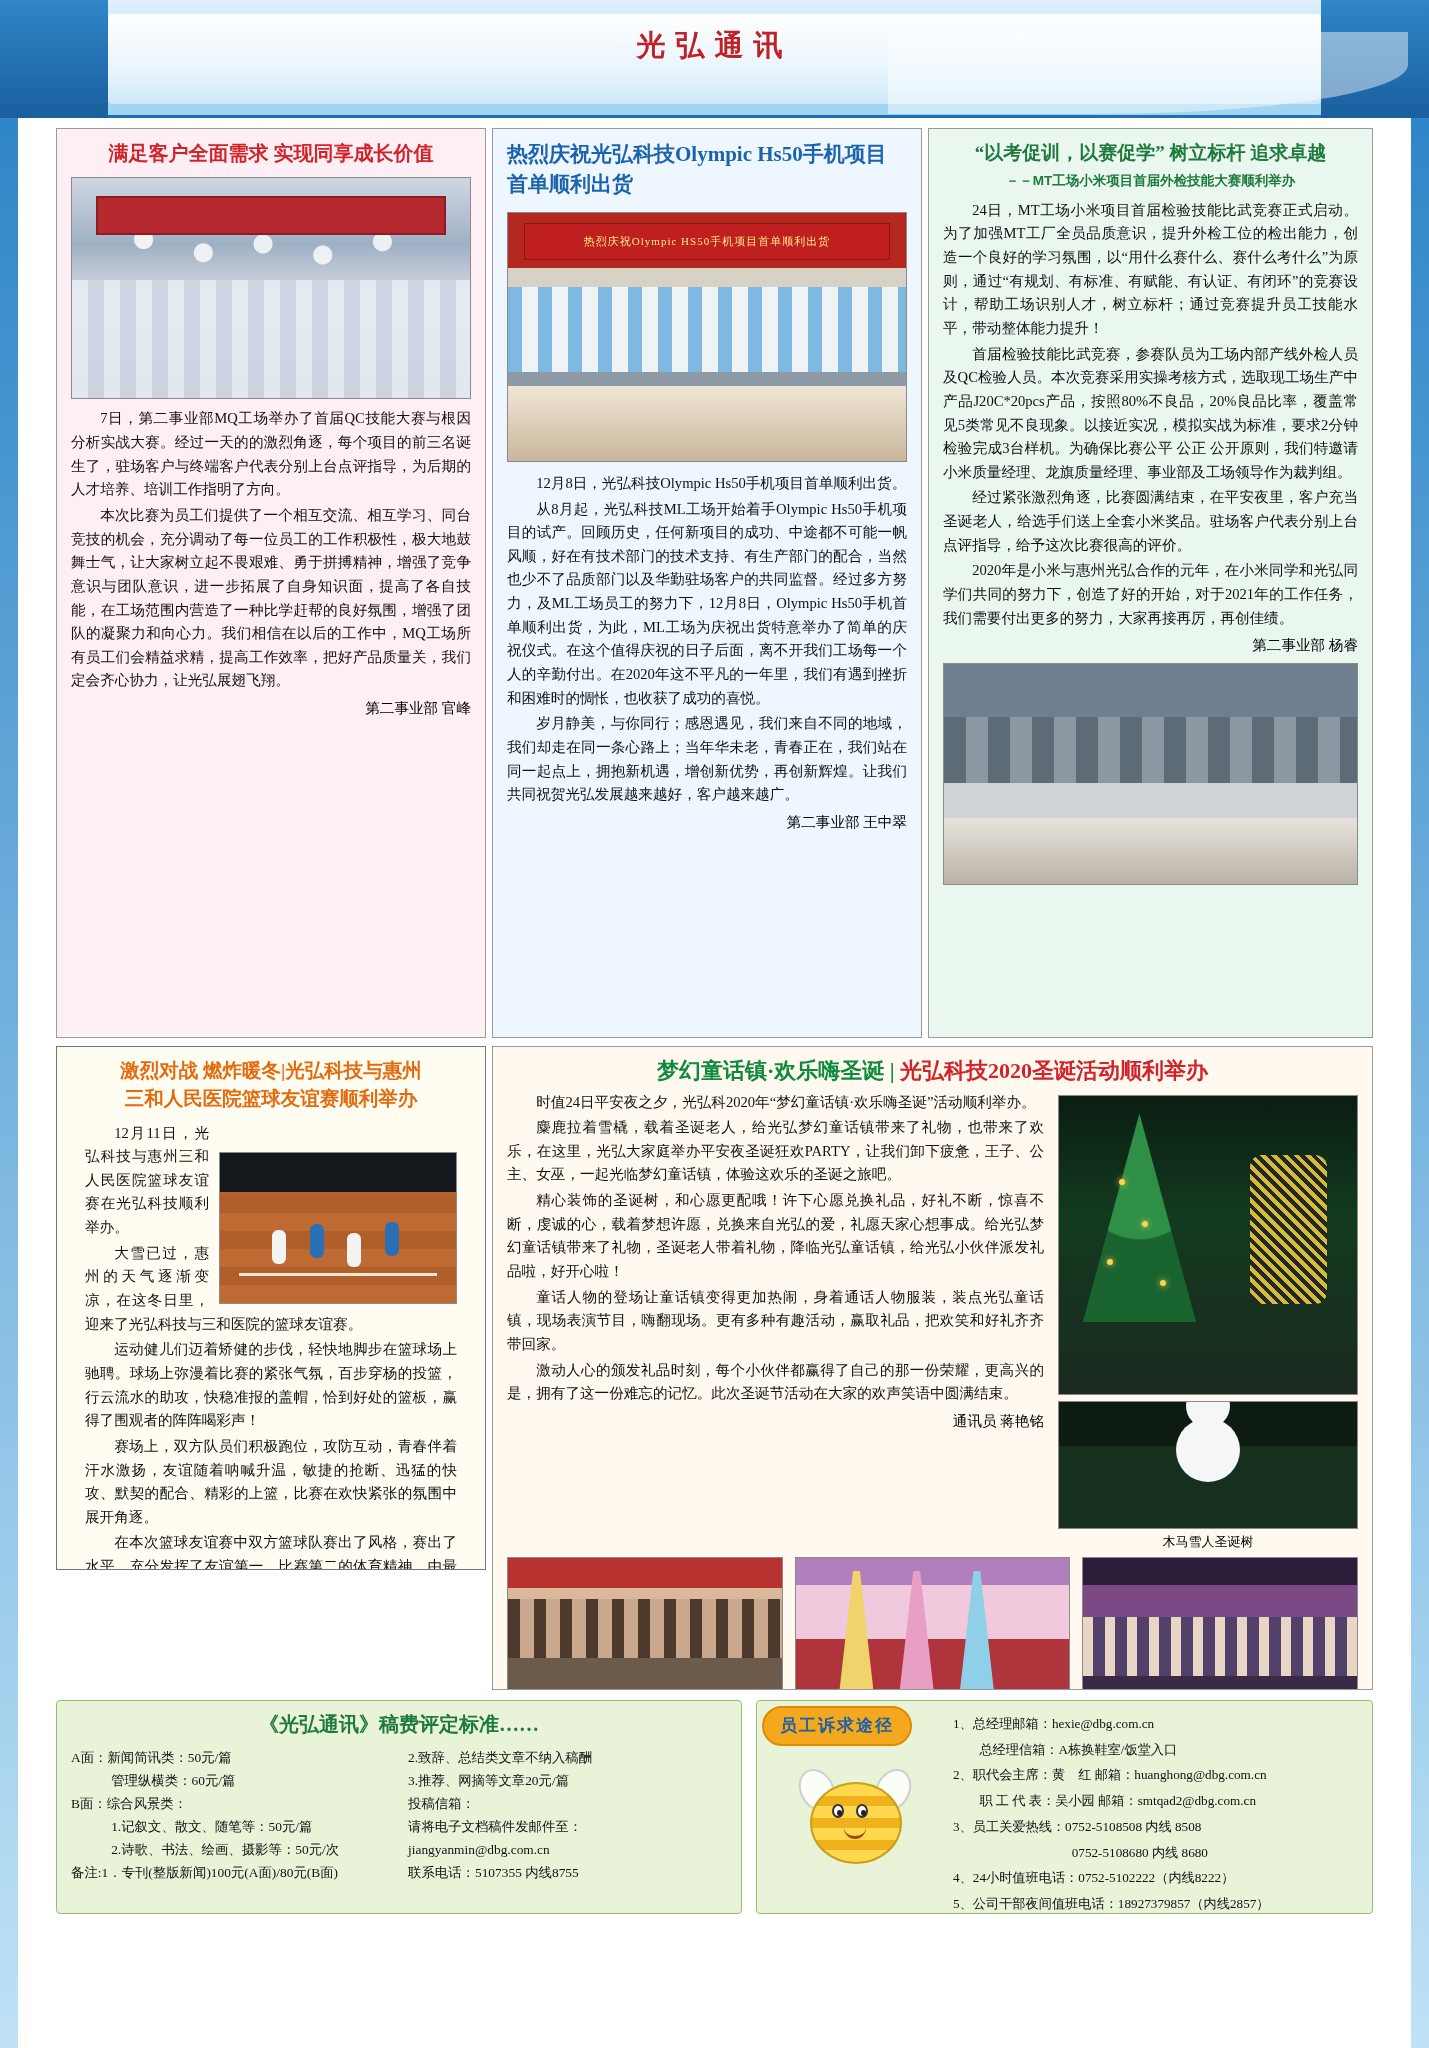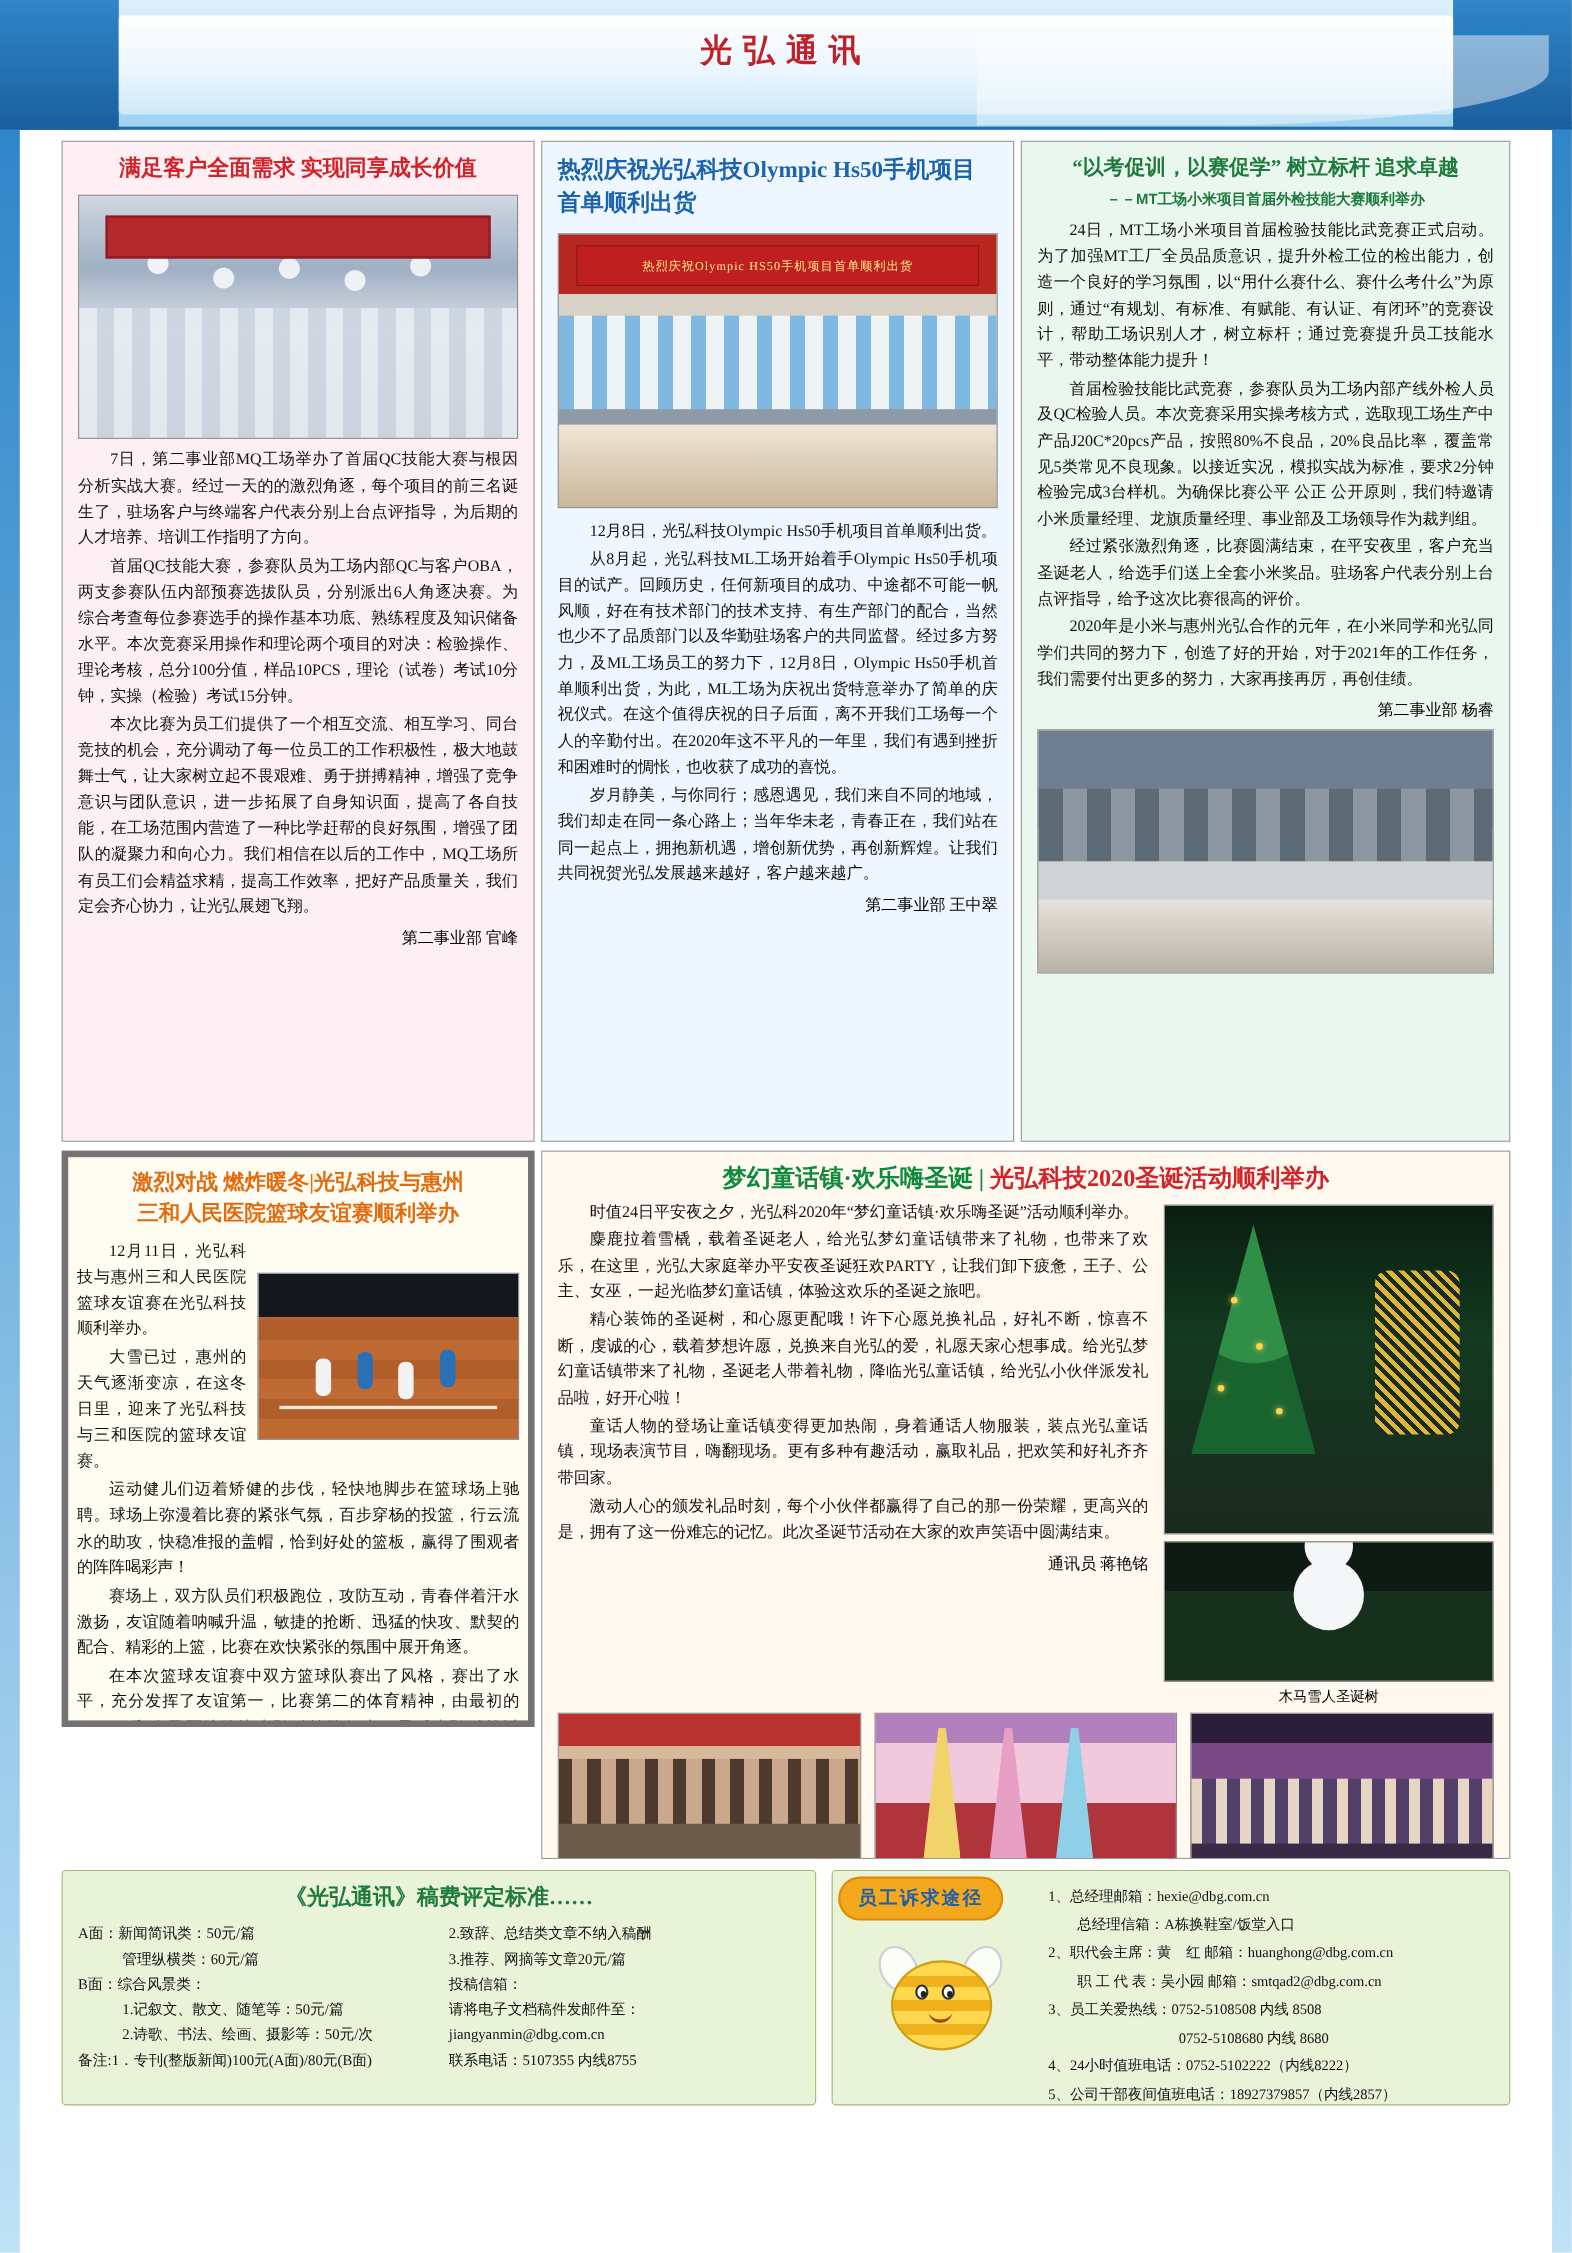--- a/index.html
+++ b/index.html
@@ -160,21 +160,21 @@
     position:absolute; left:8%; right:8%; bottom:18%; height:3px; background:#f2e7d8;
   }
   .ph-basket .p {
     position:absolute; width:14px; height:34px; border-radius:6px;
   }
 
   
   .sec2 { position:absolute; left:56px; top:1046px; width:1317px; height:644px; }
   .s2left {
     position:absolute; left:0; top:0; width:430px; height:524px;
-    border:6px solid #737373; background:#fffdf2; padding:10px 8px;
+    border:1px solid #737373; background:#fffdf2; padding:10px 28px;
     overflow:hidden;
   }
   .s2right {
     position:absolute; left:436px; top:0; width:881px; height:644px;
     border:1px solid #9a9a9a; background:#fff9f0; padding:10px 14px;
     overflow:hidden;
   }
   .hd-orange {
     color:#e36b0f; font-weight:bold; font-size:19.5px; line-height:1.45;
     text-align:center; font-family:"Liberation Serif","DejaVu Serif",serif;
@@ -316,21 +316,20 @@
   <div class="side-edge-l"></div>
   <div class="side-edge-r"></div>
 
   <div class="panels">
 
     <div class="panel p1">
       <div class="hd-red">满足客户全面需求 实现同享成长价值</div>
       <div class="photo ph-factory" style="height:222px;margin:10px 0 8px 0;"></div>
       <div class="body-text">
         <p>7日，第二事业部MQ工场举办了首届QC技能大赛与根因分析实战大赛。经过一天的的激烈角逐，每个项目的前三名诞生了，驻场客户与终端客户代表分别上台点评指导，为后期的人才培养、培训工作指明了方向。</p>
-        <p>首届QC技能大赛，参赛队员为工场内部QC与客户OBA，两支参赛队伍内部预赛选拔队员，分别派出6人角逐决赛。为综合考查每位参赛选手的操作基本功底、熟练程度及知识储备水平。本次竞赛采用操作和理论两个项目的对决：检验操作、理论考核，总分100分值，样品10PCS，理论（试卷）考试10分钟，实操（检验）考试15分钟。</p>
         <p>本次比赛为员工们提供了一个相互交流、相互学习、同台竞技的机会，充分调动了每一位员工的工作积极性，极大地鼓舞士气，让大家树立起不畏艰难、勇于拼搏精神，增强了竞争意识与团队意识，进一步拓展了自身知识面，提高了各自技能，在工场范围内营造了一种比学赶帮的良好氛围，增强了团队的凝聚力和向心力。我们相信在以后的工作中，MQ工场所有员工们会精益求精，提高工作效率，把好产品质量关，我们定会齐心协力，让光弘展翅飞翔。</p>
       </div>
       <div class="sign">第二事业部 官峰</div>
     </div>
 
     <div class="panel p2">
       <div class="hd-blue">热烈庆祝光弘科技Olympic Hs50手机项目首单顺利出货</div>
       <div class="photo ph-ceremony" style="height:250px;margin:12px 0 10px 0;padding-left:21px;">
         <div class="banner">热烈庆祝Olympic HS50手机项目首单顺利出货</div>
         <div class="people"></div>

